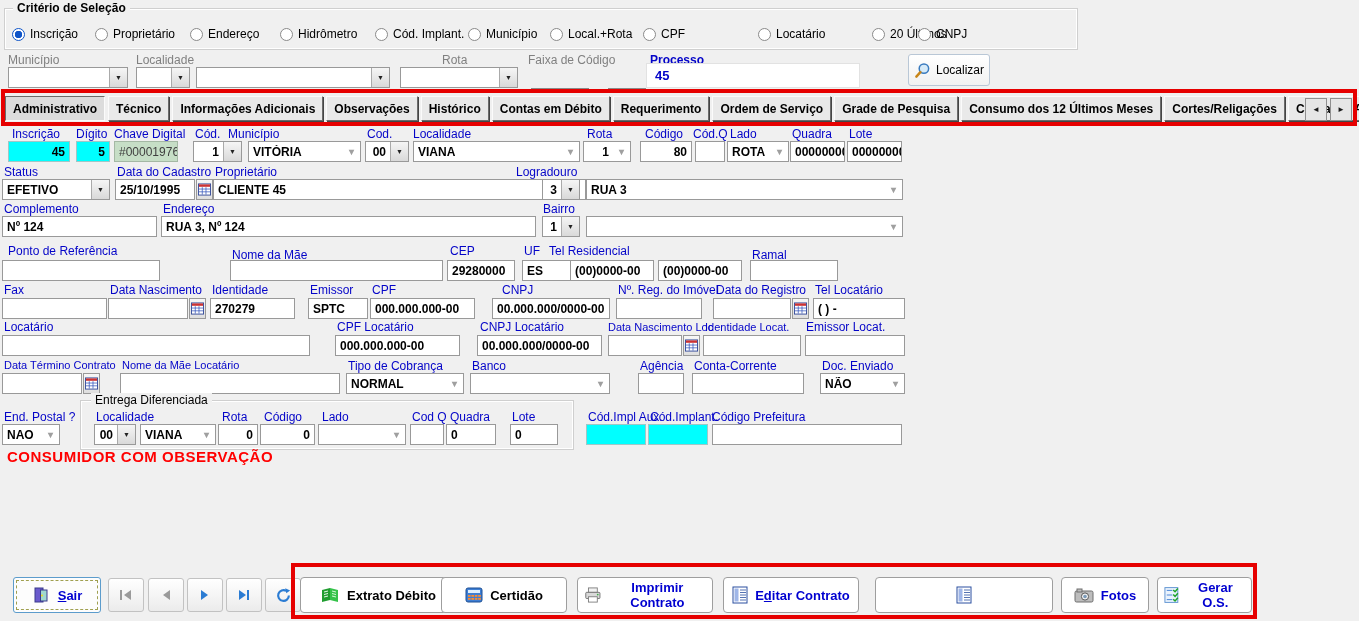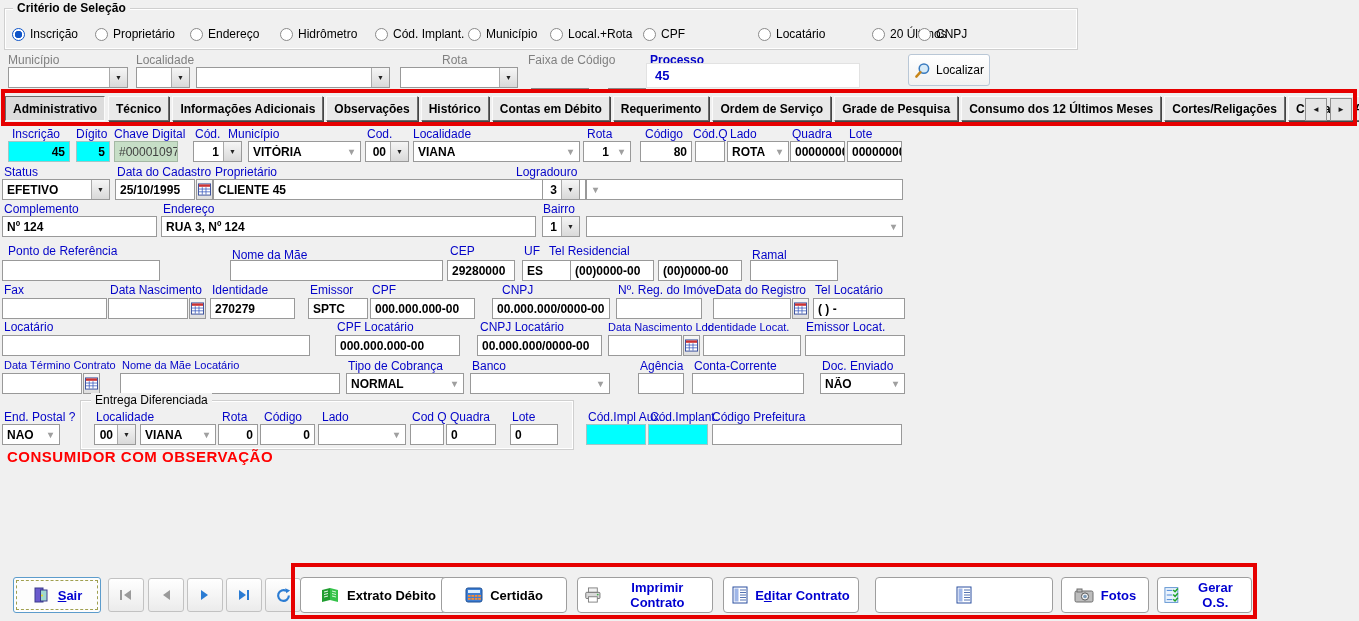--- a/index.html
+++ b/index.html
@@ -176,21 +176,21 @@
 <span class="lbl" style="left:413px;top:127px">Localidade</span>
 <span class="lbl" style="left:587px;top:127px">Rota</span>
 <span class="lbl" style="left:645px;top:127px">Código</span>
 <span class="lbl" style="left:693px;top:127px">Cód.Q</span>
 <span class="lbl" style="left:730px;top:127px">Lado</span>
 <span class="lbl" style="left:792px;top:127px">Quadra</span>
 <span class="lbl" style="left:849px;top:127px">Lote</span>
 
 <div class="txt cyan r" style="left:8px;top:141px;width:62px">45</div>
 <div class="txt cyan r" style="left:76px;top:141px;width:34px">5</div>
-<div class="txt green" style="left:114px;top:141px;width:64px">#00001097</div>
+<div class="txt green" style="left:114px;top:141px;width:64px">#00001976</div>
 <div class="txt combo" style="left:193px;top:141px;width:49px">
     <span class="cval r">1</span>
     <span class="arr classic">▼</span>
   </div>
 <div class="txt combo" style="left:248px;top:141px;width:113px">
     <span class="cval">VITÓRIA</span>
     <span class="arr flat">▾</span>
   </div>
 <div class="txt combo" style="left:365px;top:141px;width:44px">
     <span class="cval r">00</span>
@@ -234,20 +234,21 @@
         <line x1="8.6" y1="4" x2="8.6" y2="12"></line>
       </g>
     </svg>
   </button>
 <div class="txt" style="left:213px;top:179px;width:373px">CLIENTE 45</div>
 <div class="txt combo" style="left:542px;top:179px;width:38px">
     <span class="cval r">3</span>
     <span class="arr classic">▼</span>
   </div>
 <div class="txt combo" style="left:586px;top:179px;width:317px">
+    <span class="cval">RUA 3</span>
     <span class="arr flat">▾</span>
   </div>
 
 <span class="lbl" style="left:4px;top:202px">Complemento</span>
 <span class="lbl" style="left:163px;top:202px">Endereço</span>
 <span class="lbl" style="left:543px;top:202px">Bairro</span>
 
 <div class="txt" style="left:2px;top:216px;width:155px">Nº 124</div>
 <div class="txt" style="left:161px;top:216px;width:375px">RUA 3, Nº 124</div>
 <div class="txt combo" style="left:542px;top:216px;width:38px">

